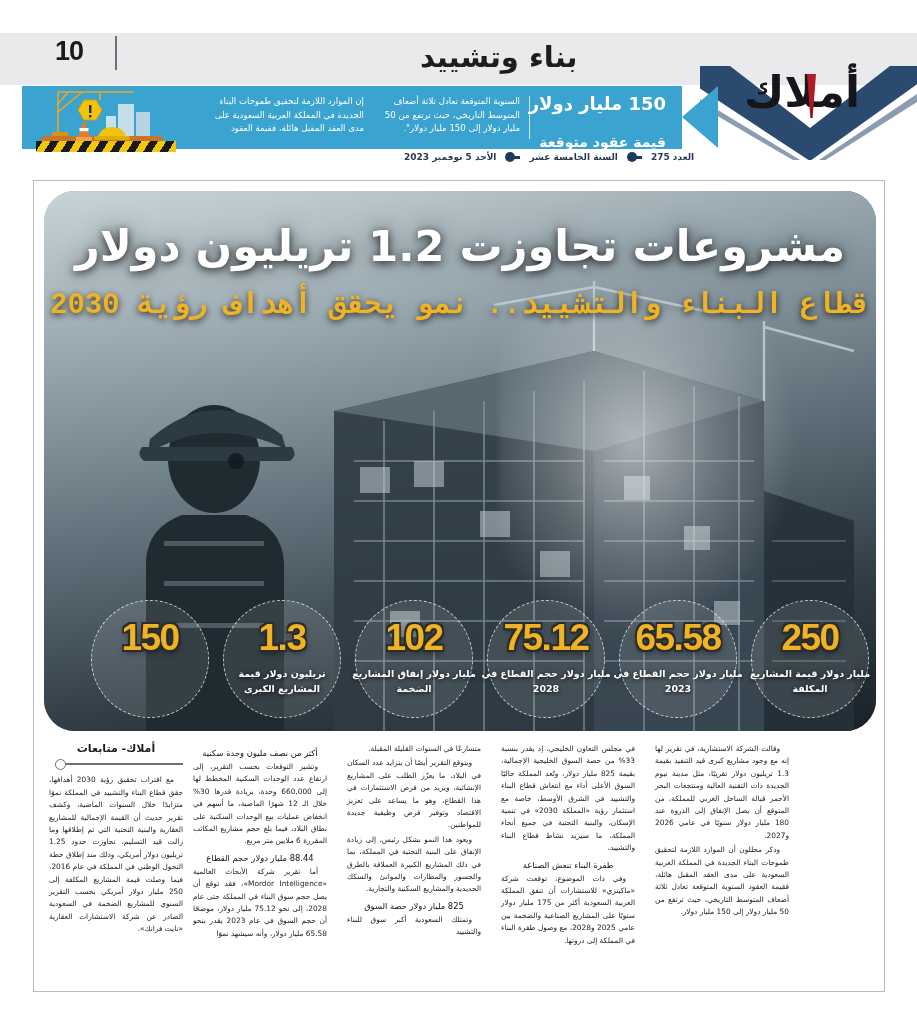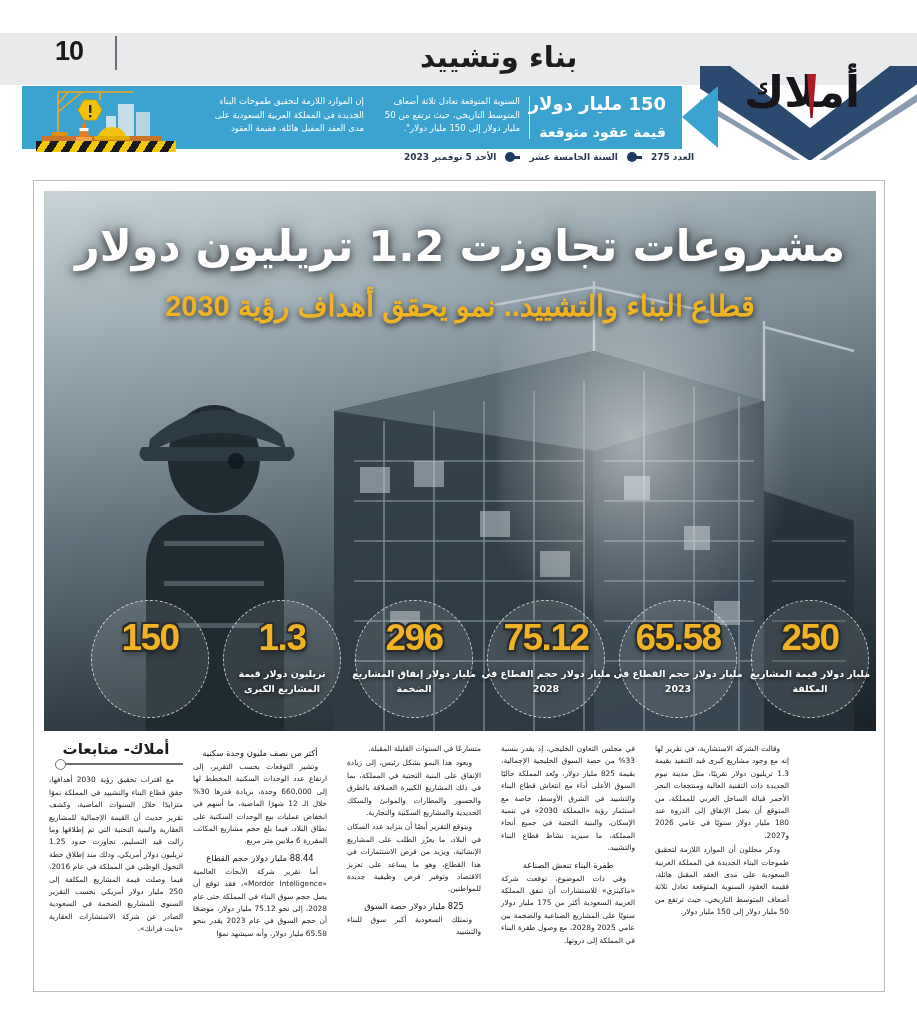--- a/index.html
+++ b/index.html
@@ -82,21 +82,21 @@
   .banner-headline {
     position:absolute; top:7px; right:16px;
     text-align:right; direction:rtl; color:#ffffff;
   }
   .banner-headline .bh-big {
     font-size:18px; font-weight:bold; line-height:22px;
     display:block;
   }
   .banner-headline .bh-sub {
     font-size:14px; font-weight:bold; line-height:20px;
-    display:block; margin-top:7px;
+    display:block; margin-top:17px;
   }
   .banner-vline {
     position:absolute; top:10px; right:152px;
     width:1px; height:43px; background:rgba(255,255,255,.75);
   }
   .banner-col {
     position:absolute; top:9px;
     direction:rtl; text-align:right; color:#ffffff;
     font-size:8.6px; line-height:13.5px;
   }
@@ -138,20 +138,21 @@
     border:1px solid #b9bcc1; background:#ffffff;
   }
 
   
   .hero {
     position:absolute; top:10px; left:10px;
     width:832px; height:540px;
     overflow:hidden;
     background:
       radial-gradient(circle at 30% 18%, #b9c6cb 0%, #8e9ea6 28%, #5d6d76 58%, #2d3a42 100%);
+    border-radius: 31px;
   }
   .hero-sky {
     position:absolute; inset:0;
     background:
       linear-gradient(170deg, rgba(205,215,218,.95) 0%, rgba(160,175,182,.9) 22%,
       rgba(96,112,122,.92) 52%, rgba(48,60,68,.96) 78%, rgba(26,34,40,1) 100%);
   }
   
   .worker {
     position:absolute; bottom:0; left:42px; width:250px; height:400px;
@@ -173,21 +174,21 @@
     font-size:43px; font-weight:bold; color:#ffffff;
     font-family:"DejaVu Sans", sans-serif;
     text-shadow:0 2px 8px rgba(0,0,0,.75), 0 0 22px rgba(0,0,0,.5);
     line-height:54px;
     letter-spacing:-0.5px;
   }
   .hero-subtitle {
     position:absolute; top:96px; left:0; width:832px;
     text-align:center; direction:rtl;
     font-size:29px; font-weight:bold; color:#f0b323;
-    font-family:Liberation Sans, sans-serif;
+    font-family:Liberation Mono, monospace;
     text-shadow:0 2px 7px rgba(0,0,0,.8);
     line-height:38px;
     letter-spacing:-0.3px;
   }
 
   
   .stats {
     position:absolute; top:425px; left:0; width:832px; height:115px;
     display:flex; flex-direction:row-reverse;
     justify-content:space-around; align-items:flex-start;padding-left:40px;
@@ -232,21 +233,21 @@
     position:relative;
   }
   .col + .col { margin-right:10px; }
   .col p { margin-bottom:2px; text-indent:9px; }
   .col p.noindent { text-indent:0; }
   .col h3 {
     font-size:8.4px; font-weight:normal; color:#111;
     text-align:center; margin:4px 0 2px; line-height:12px;
   }
   .byline {
-    font-size:15px; font-weight:bold; color:#1d1d1d;
+    font-size:11px; font-weight:bold; color:#1d1d1d;
     text-align:center; margin-bottom:4px;
   }
   .byline-rule {
     position:relative; height:10px; margin-bottom:5px;
   }
   .byline-rule:before {
     content:""; position:absolute; top:4px; right:0; width:128px; height:1.2px;
     background:#6d6f73;
   }
   .byline-rule:after {
@@ -389,21 +390,21 @@
         <div class="stat-circle"></div>
         <div class="stat-num">150</div>
       </div>
       <div class="stat">
         <div class="stat-circle"></div>
         <div class="stat-num">1.3</div>
         <div class="stat-label">تريليون دولار قيمة المشاريع الكبرى</div>
       </div>
       <div class="stat">
         <div class="stat-circle"></div>
-        <div class="stat-num">296</div>
+        <div class="stat-num">102</div>
         <div class="stat-label">مليار دولار إنفاق المشاريع الضخمة</div>
       </div>
       <div class="stat">
         <div class="stat-circle"></div>
         <div class="stat-num">75.12</div>
         <div class="stat-label">مليار دولار حجم القطاع في 2028</div>
       </div>
       <div class="stat">
         <div class="stat-circle"></div>
         <div class="stat-num">65.58</div>
@@ -427,22 +428,22 @@
 
     <div class="col">
       <h3>أكثر من نصف مليون وحدة سكنية</h3>
       <p>وتشير التوقعات بحسب التقرير، إلى ارتفاع عدد الوحدات السكنية المخطط لها إلى 660,000 وحدة، بزيادة قدرها 30% خلال الـ 12 شهرًا الماضية، ما أسهم في انخفاض عمليات بيع الوحدات السكنية على نطاق البلاد، فيما بلغ حجم مشاريع المكاتب المقررة 6 ملايين متر مربع.</p>
       <h3>88.44 مليار دولار حجم القطاع</h3>
       <p>أما تقرير شركة الأبحاث العالمية «Mordor Intelligence»، فقد توقع أن يصل حجم سوق البناء في المملكة حتى عام 2028، إلى نحو 75.12 مليار دولار، موضحًا أن حجم السوق في عام 2023 يقدر بنحو 65.58 مليار دولار، وأنه سيشهد نموًا</p>
     </div>
 
     <div class="col">
       <p class="noindent">متسارعًا في السنوات القليلة المقبلة.</p>
+      <p>ويتوقع التقرير أيضًا أن يتزايد عدد السكان في البلاد، ما يعزّز الطلب على المشاريع الإنشائية، ويزيد من فرص الاستثمارات في هذا القطاع، وهو ما يساعد على تعزيز الاقتصاد وتوفير فرص وظيفية جديدة للمواطنين.</p>
       <p>ويعود هذا النمو بشكل رئيس، إلى زيادة الإنفاق على البنية التحتية في المملكة، بما في ذلك المشاريع الكبيرة العملاقة بالطرق والجسور والمطارات والموانئ والسكك الحديدية والمشاريع السكنية والتجارية.</p>
-      <p>ويتوقع التقرير أيضًا أن يتزايد عدد السكان في البلاد، ما يعزّز الطلب على المشاريع الإنشائية، ويزيد من فرص الاستثمارات في هذا القطاع، وهو ما يساعد على تعزيز الاقتصاد وتوفير فرص وظيفية جديدة للمواطنين.</p>
       <h3>825 مليار دولار حصة السوق</h3>
       <p>وتمتلك السعودية أكبر سوق للبناء والتشييد</p>
     </div>
 
     <div class="col">
       <p class="noindent">في مجلس التعاون الخليجي، إذ يقدر بنسبة 33% من حصة السوق الخليجية الإجمالية، بقيمة 825 مليار دولار، وتُعد المملكة حاليًا السوق الأعلى أداء مع انتعاش قطاع البناء والتشييد في الشرق الأوسط، خاصة مع استثمار رؤية «المملكة 2030» في تنمية الإسكان، والبنية التحتية في جميع أنحاء المملكة، ما سيزيد نشاط قطاع البناء والتشييد.</p>
       <h3>طفرة البناء تنعش الصناعة</h3>
       <p>وفي ذات الموضوع، توقعت شركة «ماكينزي» للاستشارات أن تنفق المملكة العربية السعودية أكثر من 175 مليار دولار سنويًا على المشاريع الصناعية والضخمة بين عامي 2025 و2028، مع وصول طفرة البناء في المملكة إلى ذروتها.</p>
     </div>
 

